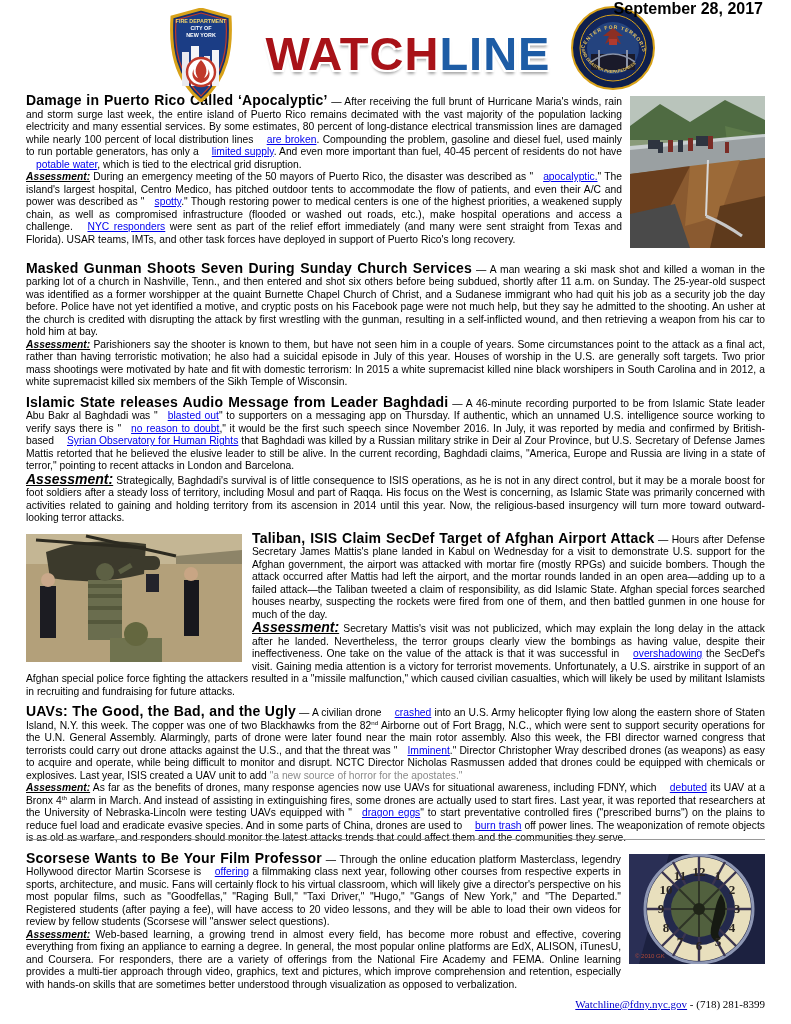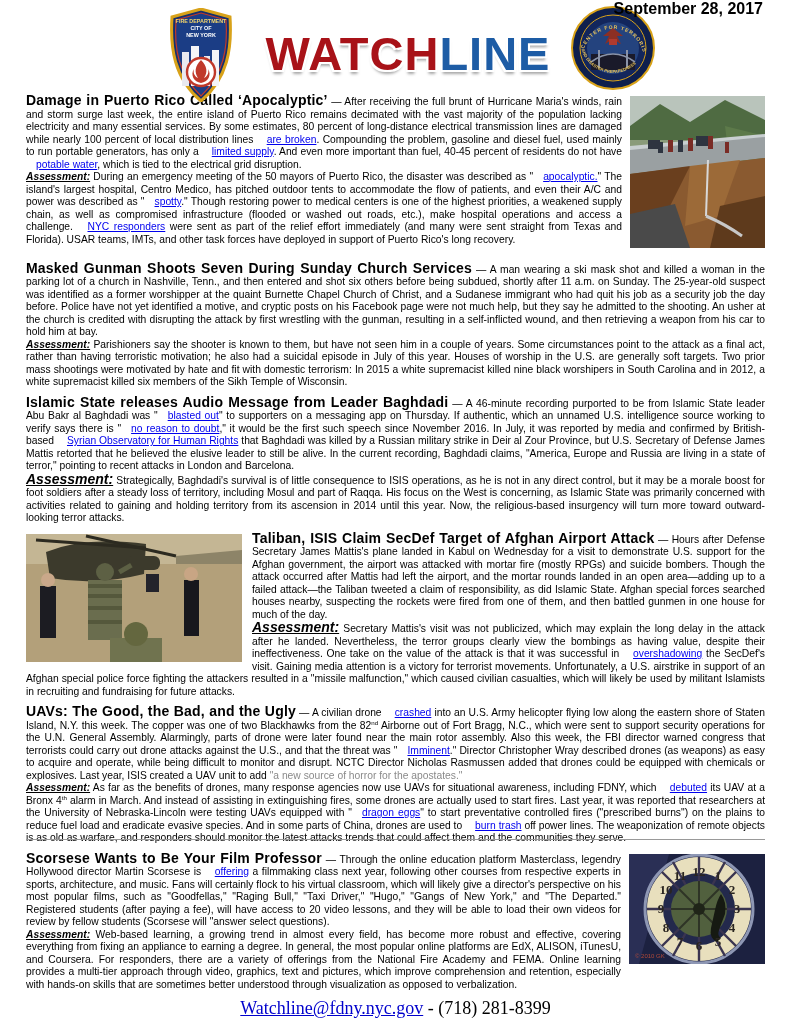--- a/index.html
+++ b/index.html
@@ -27,21 +27,21 @@
   .assess-label.big { font-size:14px; }
   .lnk { color:#0000ee; text-decoration:underline; cursor:pointer;padding-left:10px; }
   .gray { color:#8a8a8a; }
   sup { font-size:.6em; vertical-align:super; line-height:0; }
 
   .photo-right { float:right; margin:2px 0 3px 8px; }
   .photo-left { float:left; margin:2px 10px 3px 0; }
   .clearfix::after { content:""; display:block; clear:both; }
 
   
-  .contact { text-align:center; font-family:"Liberation Serif", serif; font-size:18px; margin:6px 0 10px 0; }
+  .contact { text-align:right; font-family:"Liberation Serif", serif; font-size:11px; margin:6px 0 10px 0; }
   .contact a { color:#0000cc; text-decoration:underline; }
   .bottom-rule { position:absolute; left:26px; right:26px; bottom:4px; height:1px; background:#999; }
 </style>
 </head>
 <body>
 
 <div class="page">
 
   <div class="header">
     <div class="shield">

